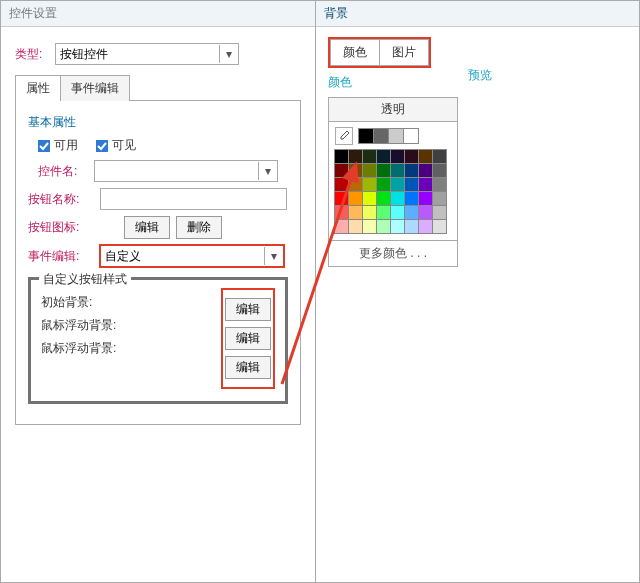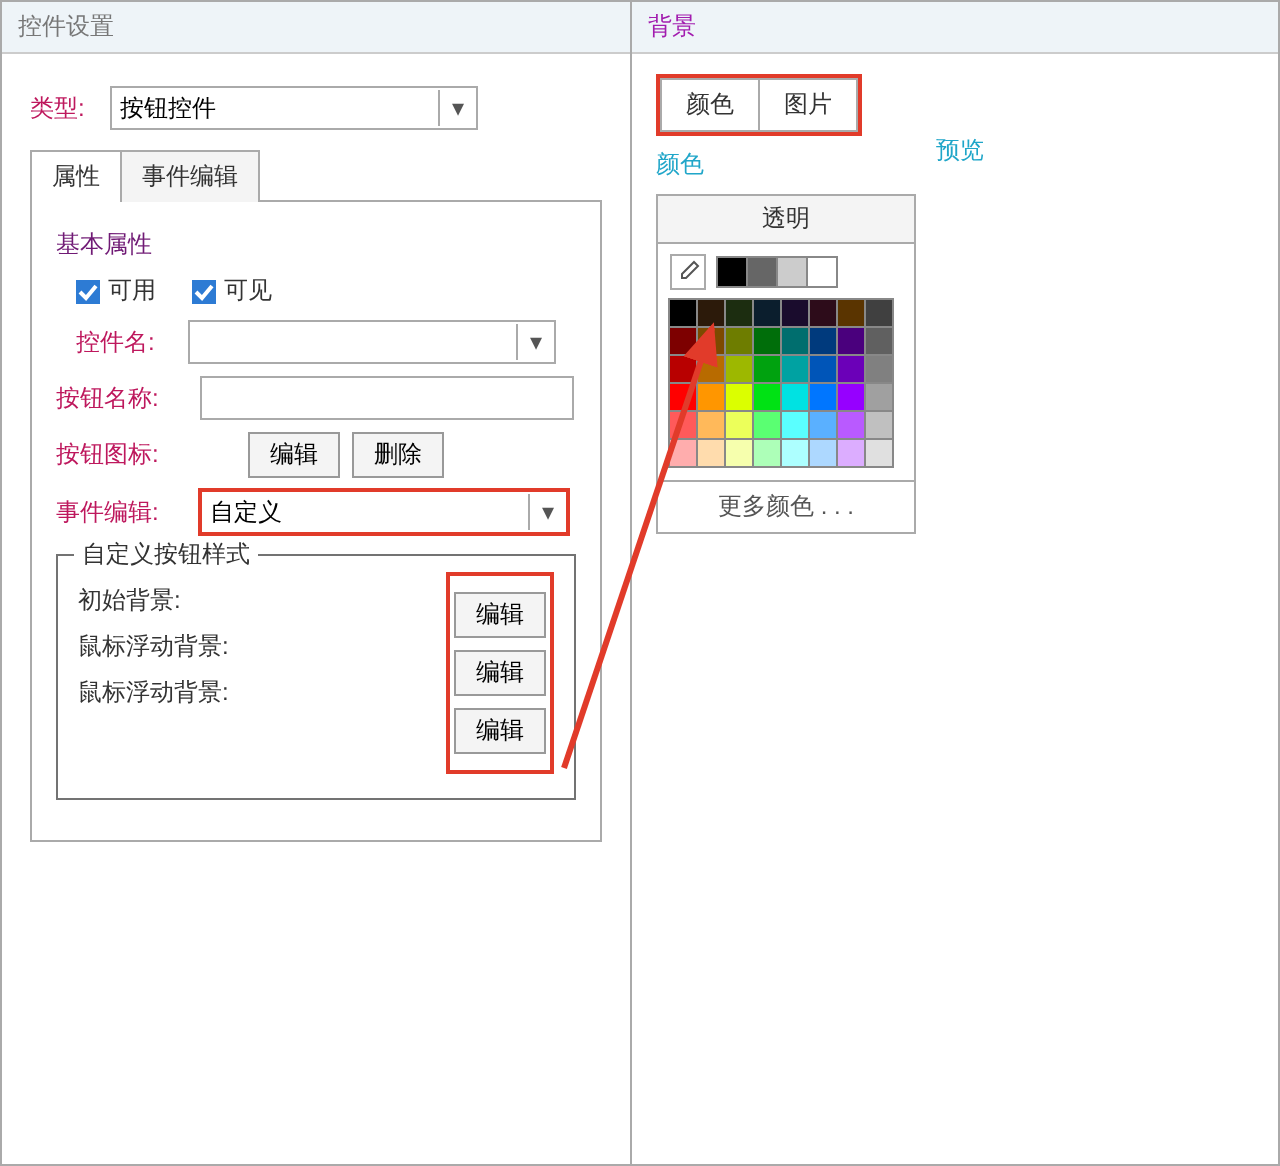--- a/index.html
+++ b/index.html
@@ -10,34 +10,34 @@
   .row{display:flex;align-items:center;margin:6px 0}
   .lbl{width:72px;text-align:left;color:#be185d}
   .combo{display:flex;align-items:center;border:1px solid #aaa;height:20px;flex:1;background:#fff}
   .combo input{border:none;flex:1;padding:0 4px;font-size:12px;outline:none}
   .combo .arrow{width:18px;text-align:center;border-left:1px solid #aaa;color:#555;line-height:18px;cursor:pointer}
   .tabs{display:flex;margin-top:10px;position:relative}
   .tab{padding:4px 10px;border:1px solid #aaa;border-bottom:none;background:#fff;margin-right:-1px;cursor:pointer;position:relative;z-index:2}
   .tab.inactive{background:#f4f4f4}
   .tab-underline{position:absolute;bottom:0;left:0;right:0;height:1px;background:#aaa;z-index:1}
   .tab-pane{border:1px solid #aaa;border-top:none;margin-top:-1px;padding:10px 12px 20px}
-  .section-title{color:#701a75;margin:4px 0 6px}
+  .section-title{color:#0369a1;margin:4px 0 6px}
   .chk{display:flex;align-items:center;margin-right:18px}
   .chk .box{width:12px;height:12px;background:#2d7bd4;display:inline-flex;align-items:center;justify-content:center;margin-right:4px;color:#fff}
   .chk .box svg{width:10px;height:10px}
   .text-input{height:20px;border:1px solid #aaa;padding:0 4px;background:#fff}
   .btn{border:1px solid #999;background:#f4f4f4;padding:2px 10px;cursor:pointer;font-size:12px}
-  .fieldset{border:1px solid #737373;padding:8px 10px 12px;margin-top:10px;position:relative}
+  .fieldset{border:3px solid #737373;padding:8px 10px 12px;margin-top:10px;position:relative}
   .fieldset .legend{position:absolute;top:-9px;left:8px;background:#fff;padding:0 4px;color:#333}
   .style-row{display:flex;align-items:center;justify-content:space-between;margin:6px 0}
   .hl{outline:2px solid #e13b2a;outline-offset:-1px}
   .hl-box{border:2px solid #e13b2a}
 
   .right-panel{flex:1;height:100%;border:1px solid #aaa;border-left:none;box-sizing:border-box;display:flex;flex-direction:column}
-  .right-title{background:#eef4f8;padding:4px 8px;color:#a21caf;font-size:12px;border-bottom:1px solid #ccc}
+  .right-title{background:#eef4f8;padding:4px 8px;color:#0c4a6e;font-size:12px;border-bottom:1px solid #ccc}
   .right-body{padding:10px 12px;flex:1;display:flex;gap:10px}
   .right-tabs{display:flex}
   .rtab{padding:4px 12px;border:1px solid #aaa;background:#fff;cursor:pointer;position:relative}
   .rtab+ .rtab{border-left:none}
   .color-col{flex:0 0 130px}
   .prev-col{flex:1}
   .sub-head{color:#20a6c9;margin:6px 0}
   .color-panel{border:1px solid #aaa;width:128px}
   .color-panel-title{text-align:center;font-size:12px;background:#f4f4f4;border-bottom:1px solid #aaa;padding:3px 0}
   .picker-row{display:flex;align-items:center;padding:5px 6px;gap:6px}

